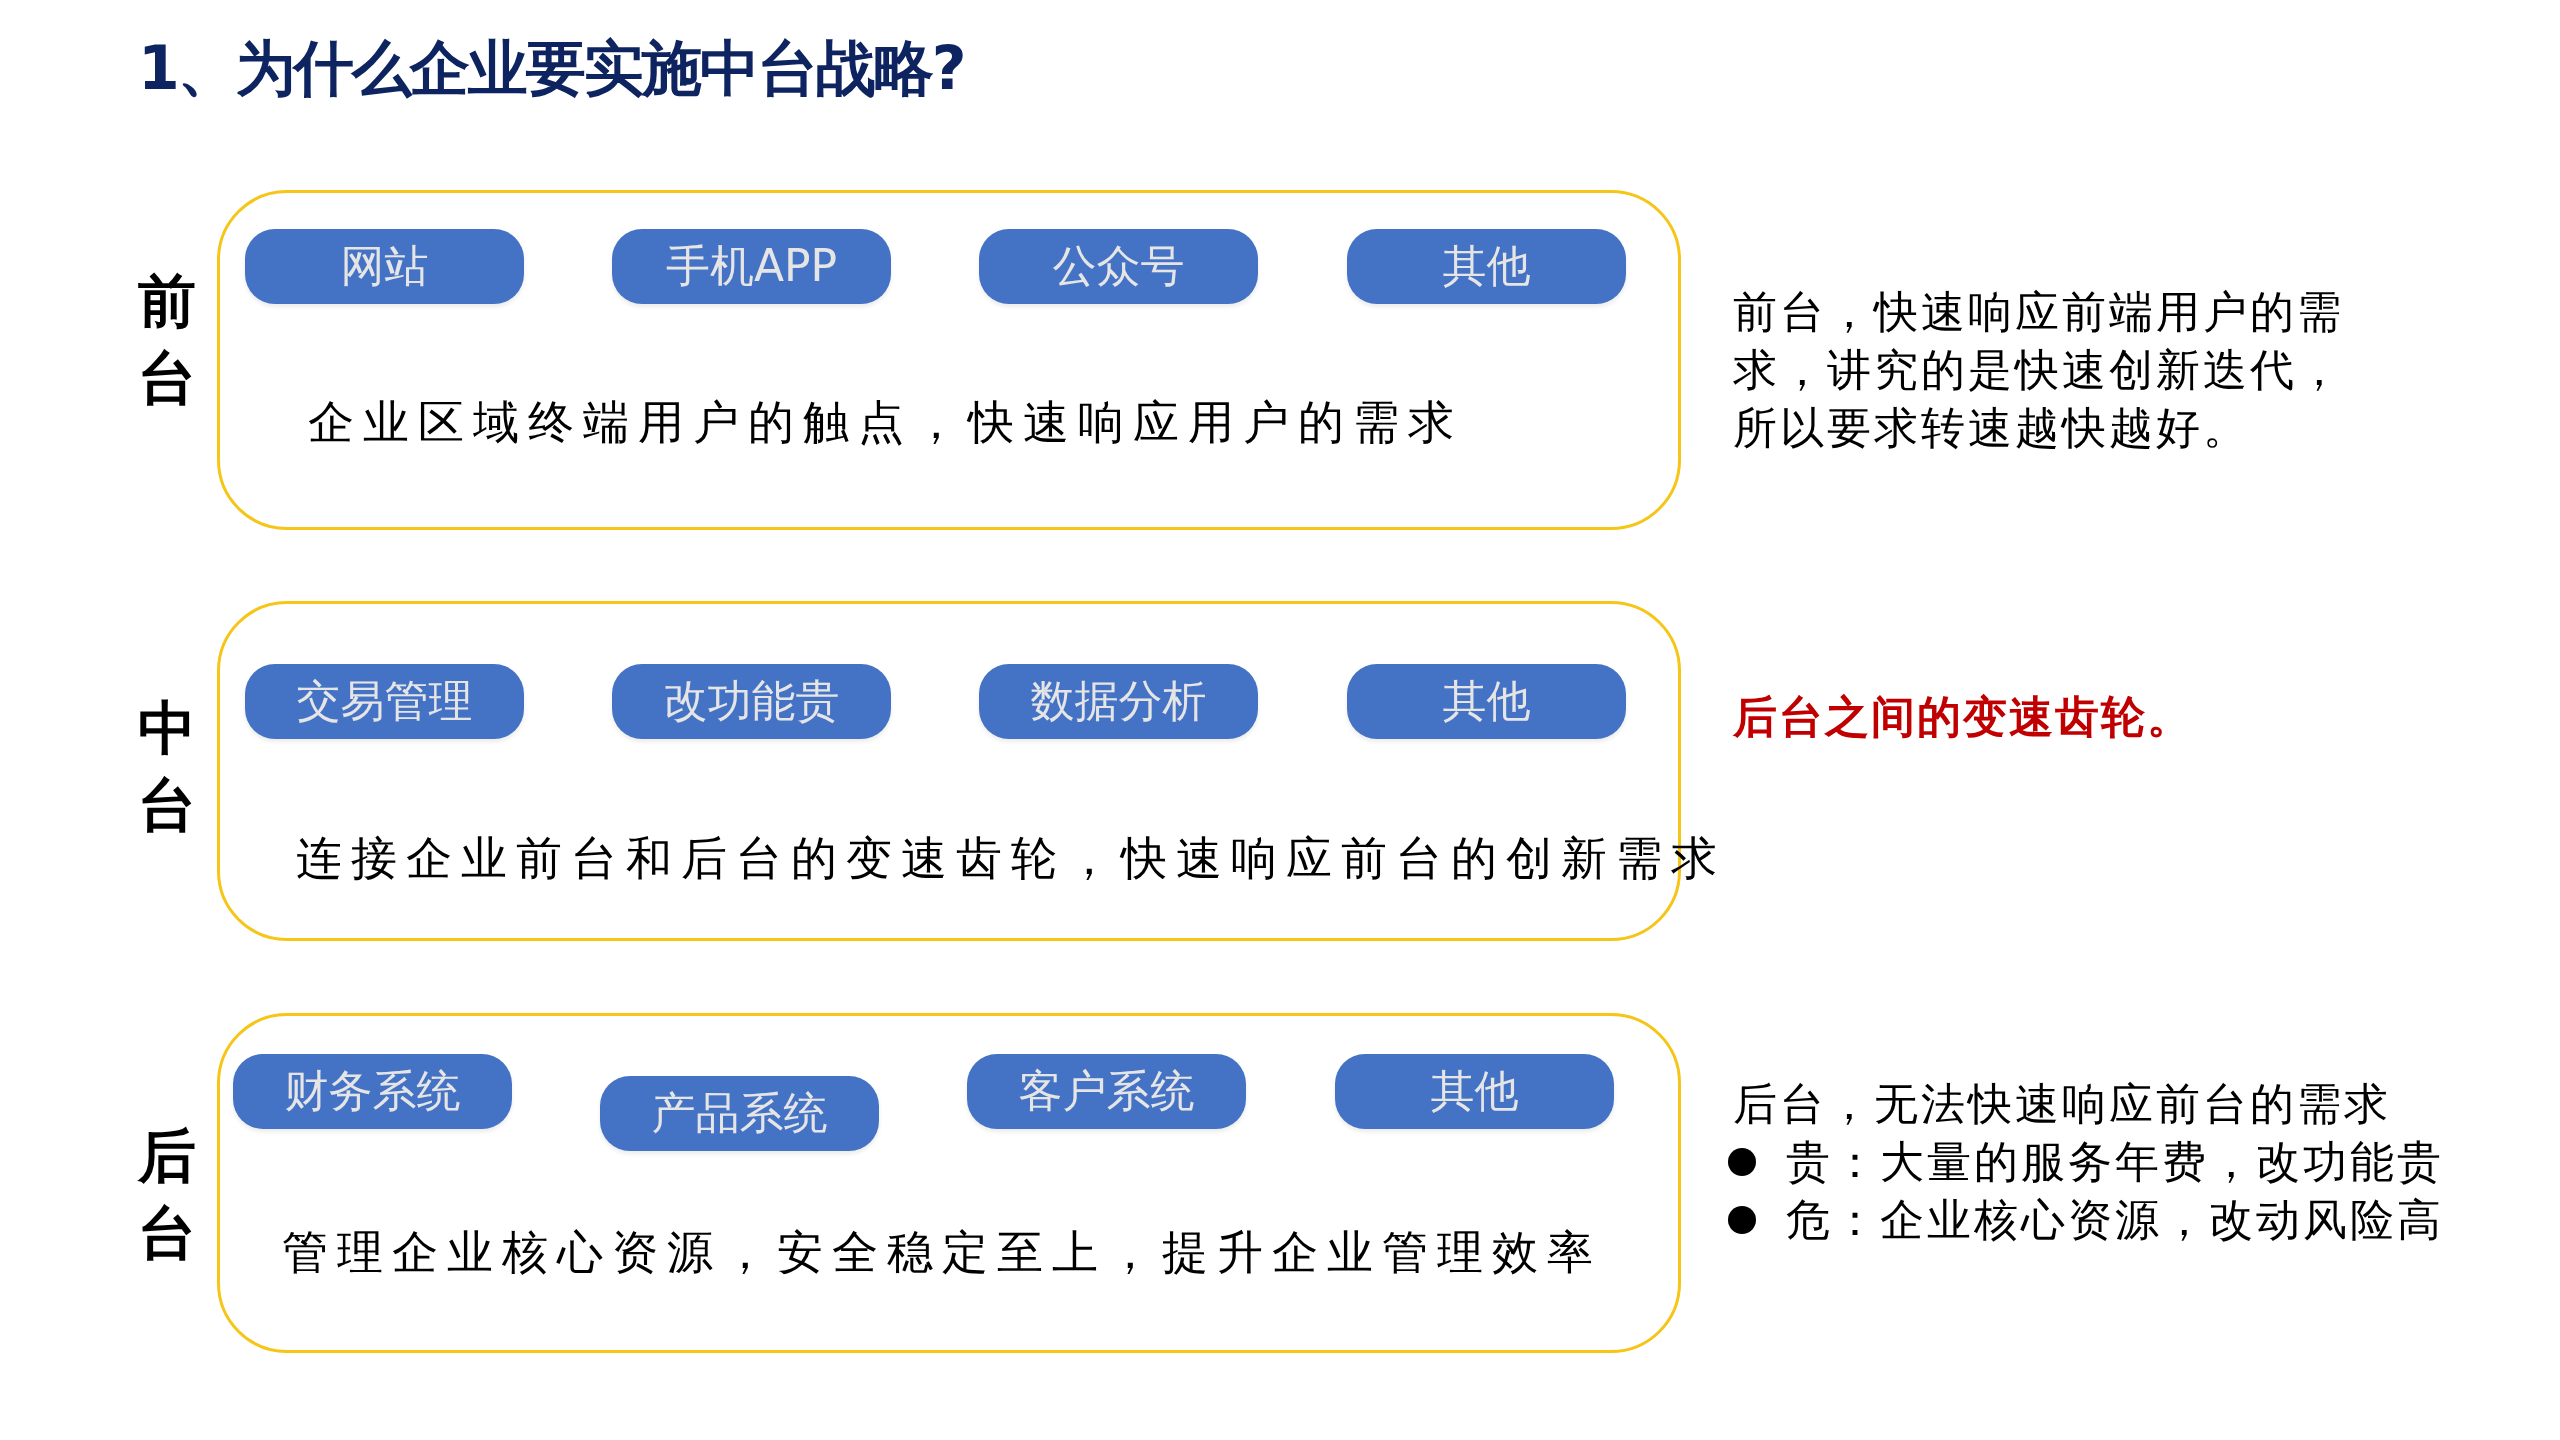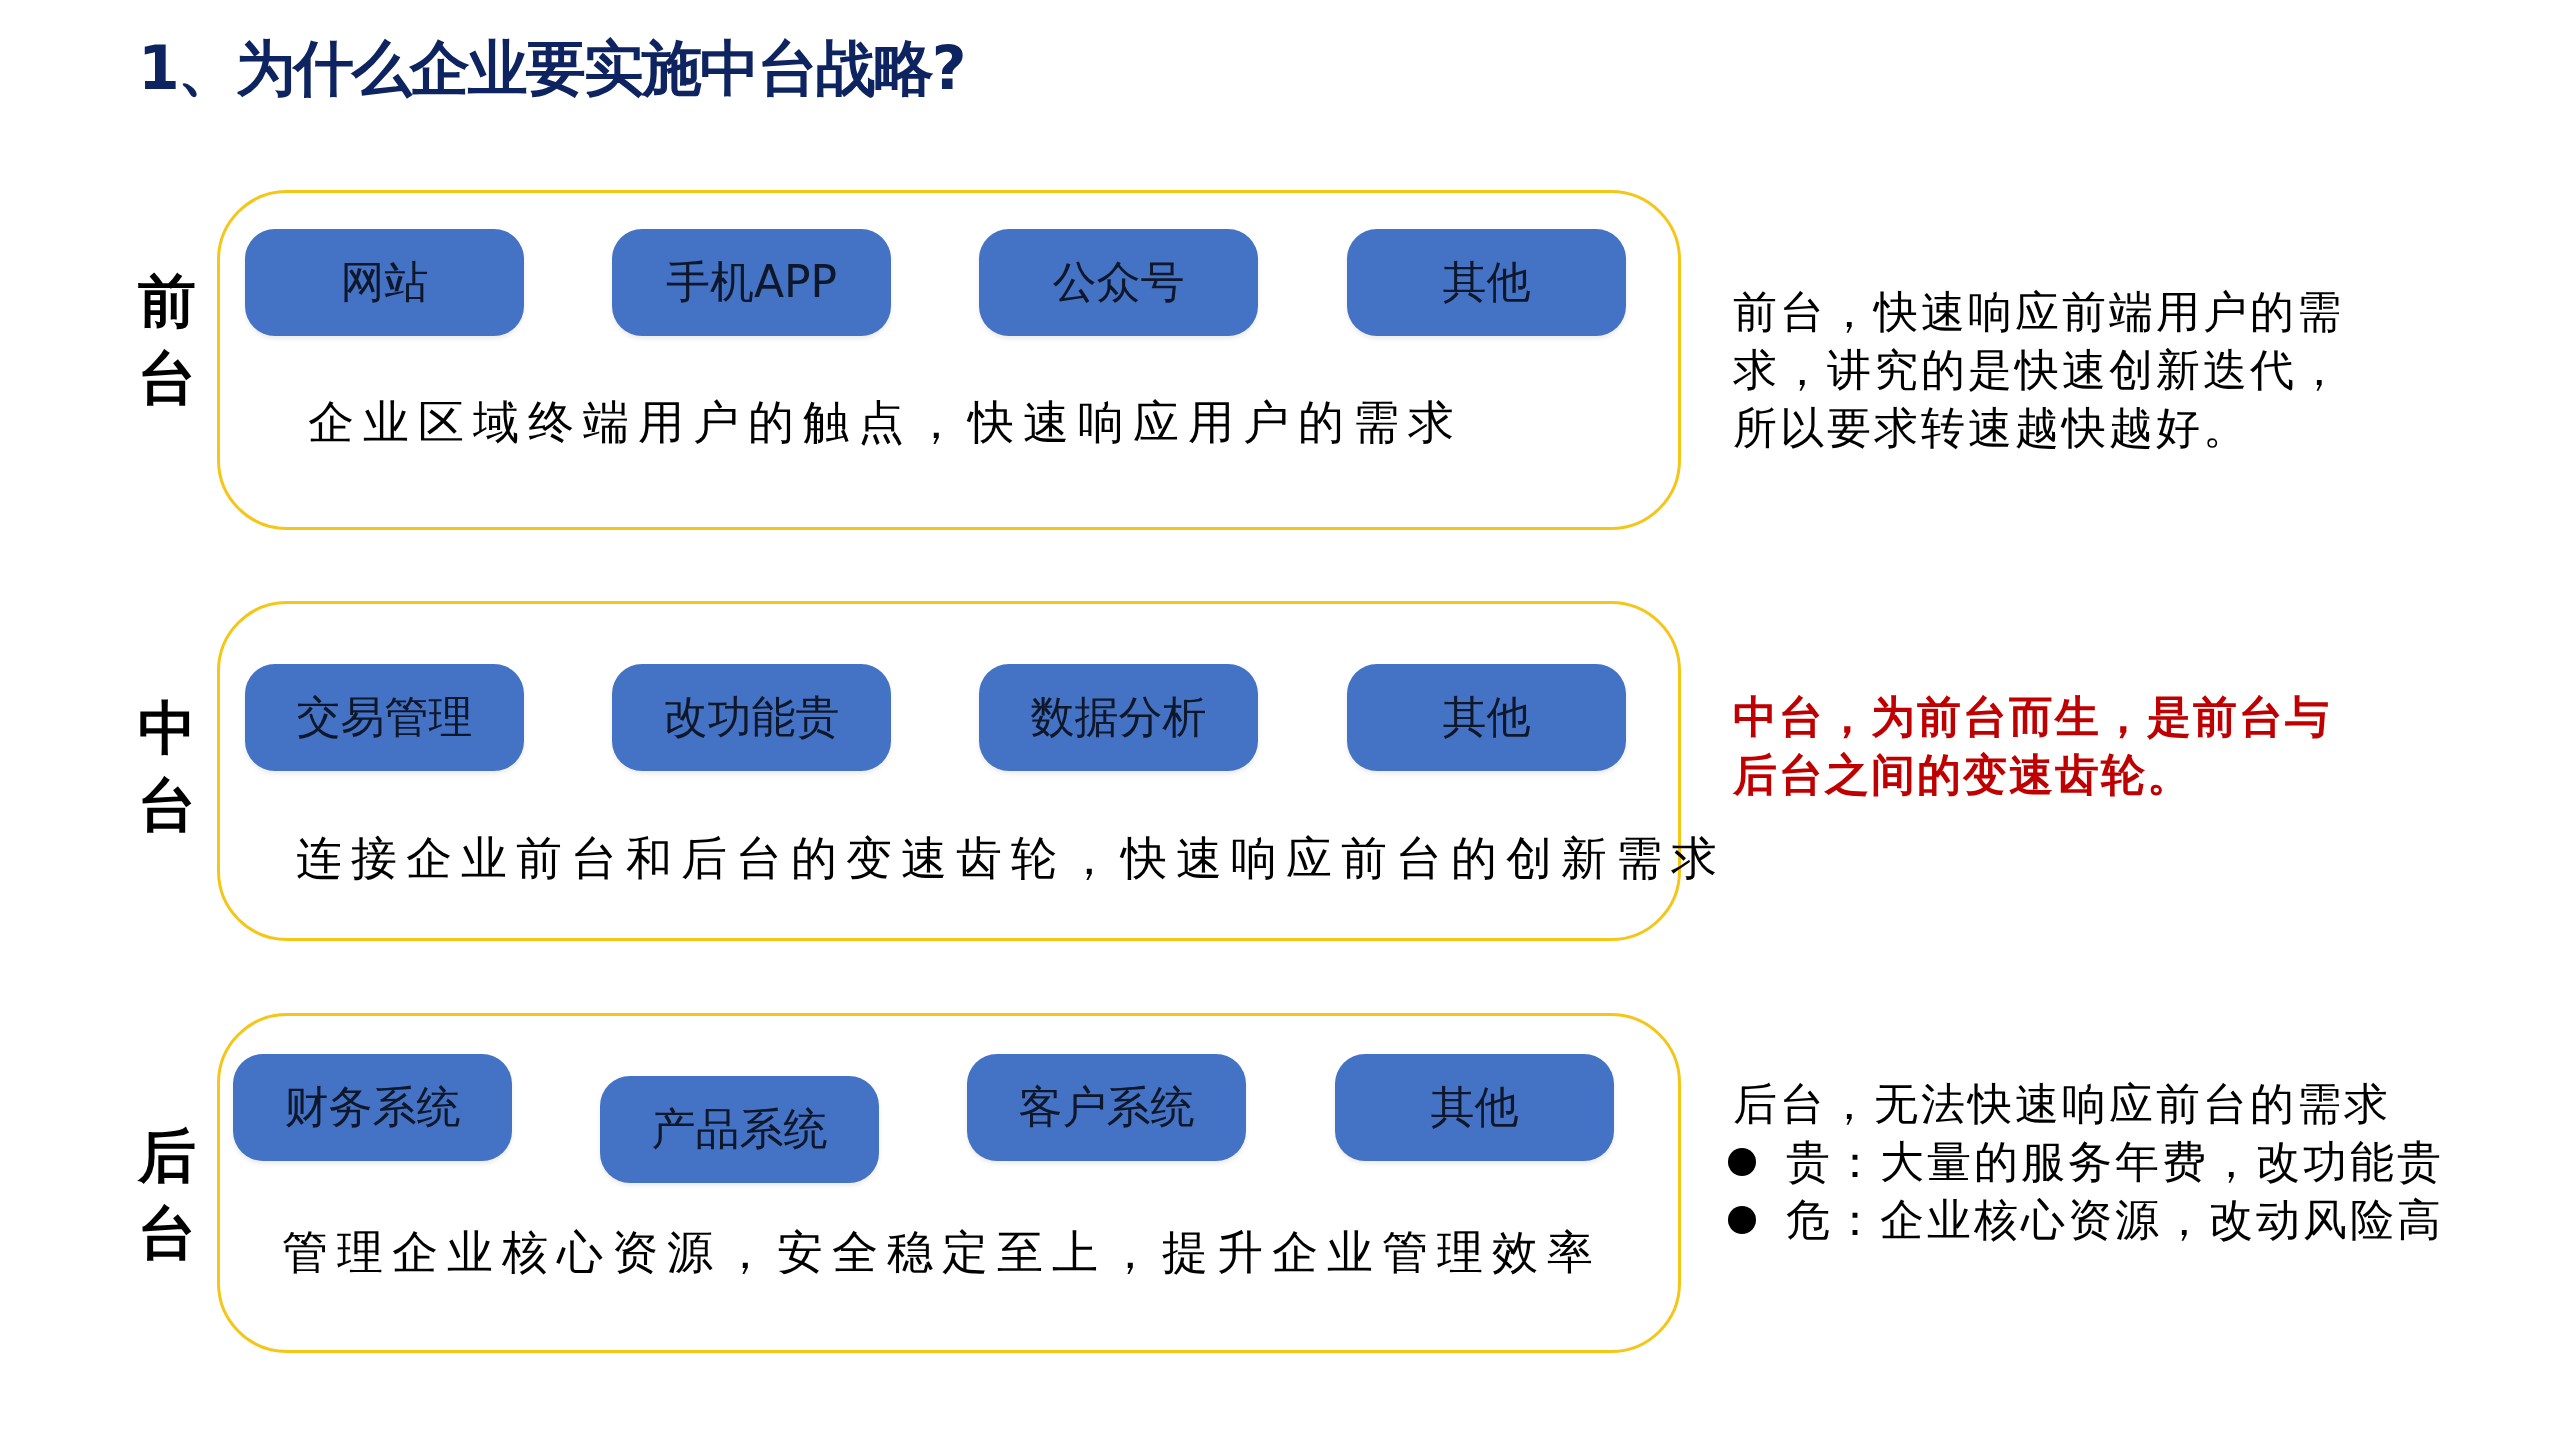--- a/index.html
+++ b/index.html
@@ -19,22 +19,22 @@
     font-size: 58px; font-weight: bold; line-height: 77px;
     text-align: center; color: #000;
   }
   .layer-label span { display: block; }
   .layer-box {
     position: absolute; left: 217px; width: 1464px; height: 340px;
     border: 3px solid #F5C518; border-radius: 70px; box-sizing: border-box;
     background: #fff;
   }
   .btn {
-    position: absolute; width: 279px; height: 107px;
-    background: #4472C4; border-radius: 30px; color: #0f172a;
+    position: absolute; width: 279px; height: 75px;
+    background: #4472C4; border-radius: 30px; color: #e5e5e5;
     font-size: 44px; display: flex; align-items: center; justify-content: center;
     box-shadow: 0 3px 4px rgba(0,0,0,0.08); white-space: nowrap;
   }
   .layer-desc {
     position: absolute; font-size: 46px; letter-spacing: 9px; white-space: nowrap;
     line-height: 60px; color: #000;
   }
   .side-note {
     position: absolute; left: 1733px; font-size: 44px; line-height: 58px;
     letter-spacing: 3px; color: #000; white-space: nowrap;
@@ -85,21 +85,20 @@
 <div class="btn" style="left:1335px; top:1054px;">其他</div>
 <div class="layer-desc" style="left:282px; top:1222px;">管理企业核心资源，安全稳定至上，提升企业管理效率</div>
 
 <div class="side-note" style="top:283px;">
   <span class="line">前台，快速响应前端用户的需</span>
   <span class="line">求，讲究的是快速创新迭代，</span>
   <span class="line">所以要求转速越快越好。</span>
 </div>
 
 <div class="side-note red" style="top:688px;">
-  <span class="line">中台，为前台而生，是前台与</span>
   <span class="line">后台之间的变速齿轮。</span>
 </div>
 
 <div class="side-note" style="top:1075px;">
   <span class="line">后台，无法快速响应前台的需求</span>
   <div class="bullet-row">
     <span class="bullet"></span>
     <span>贵：大量的服务年费，改功能贵</span>
   </div>
   <div class="bullet-row">

